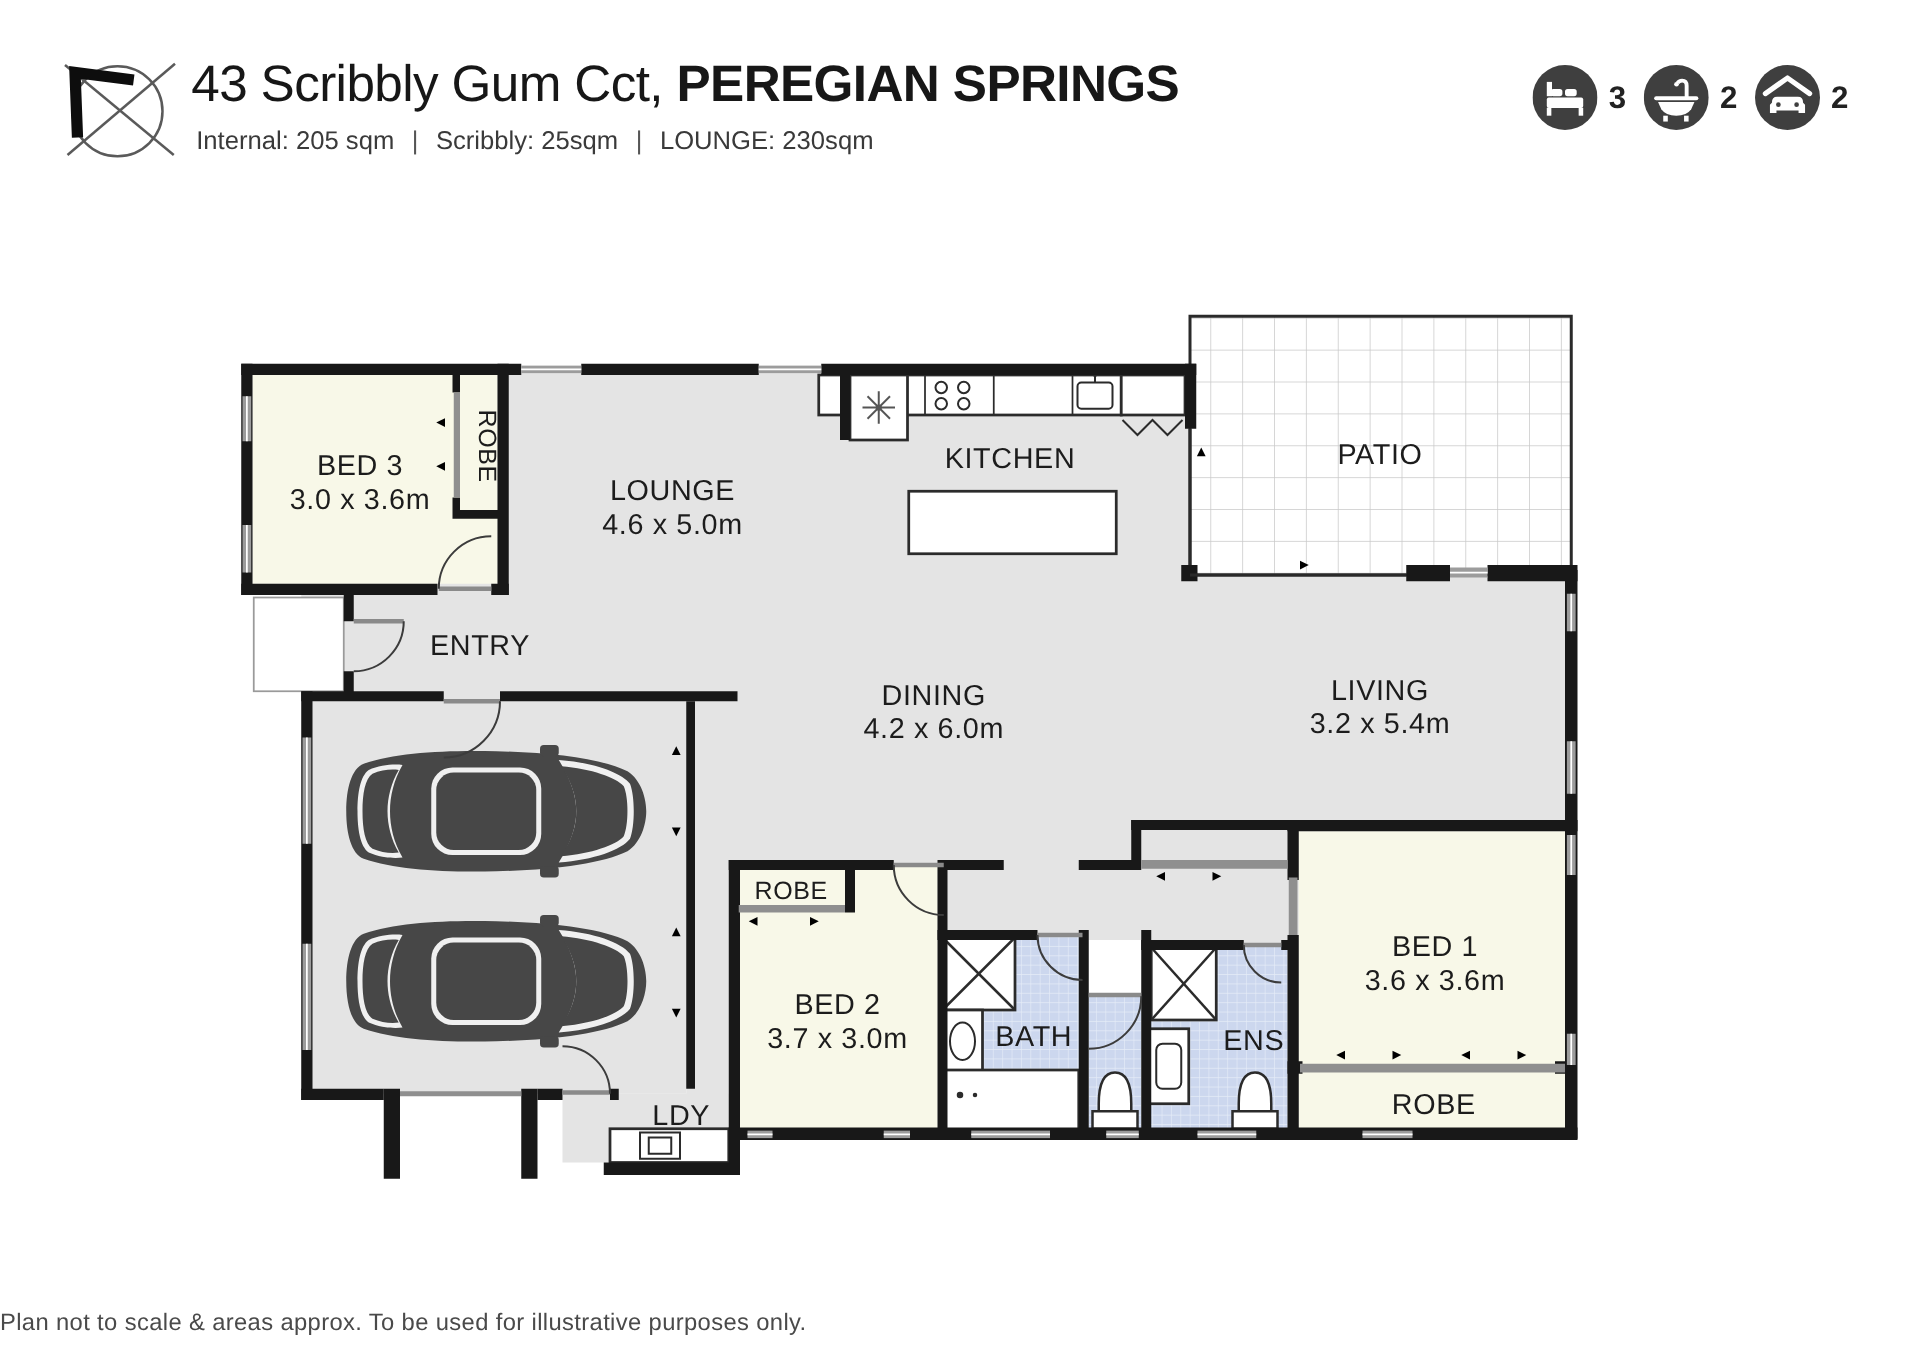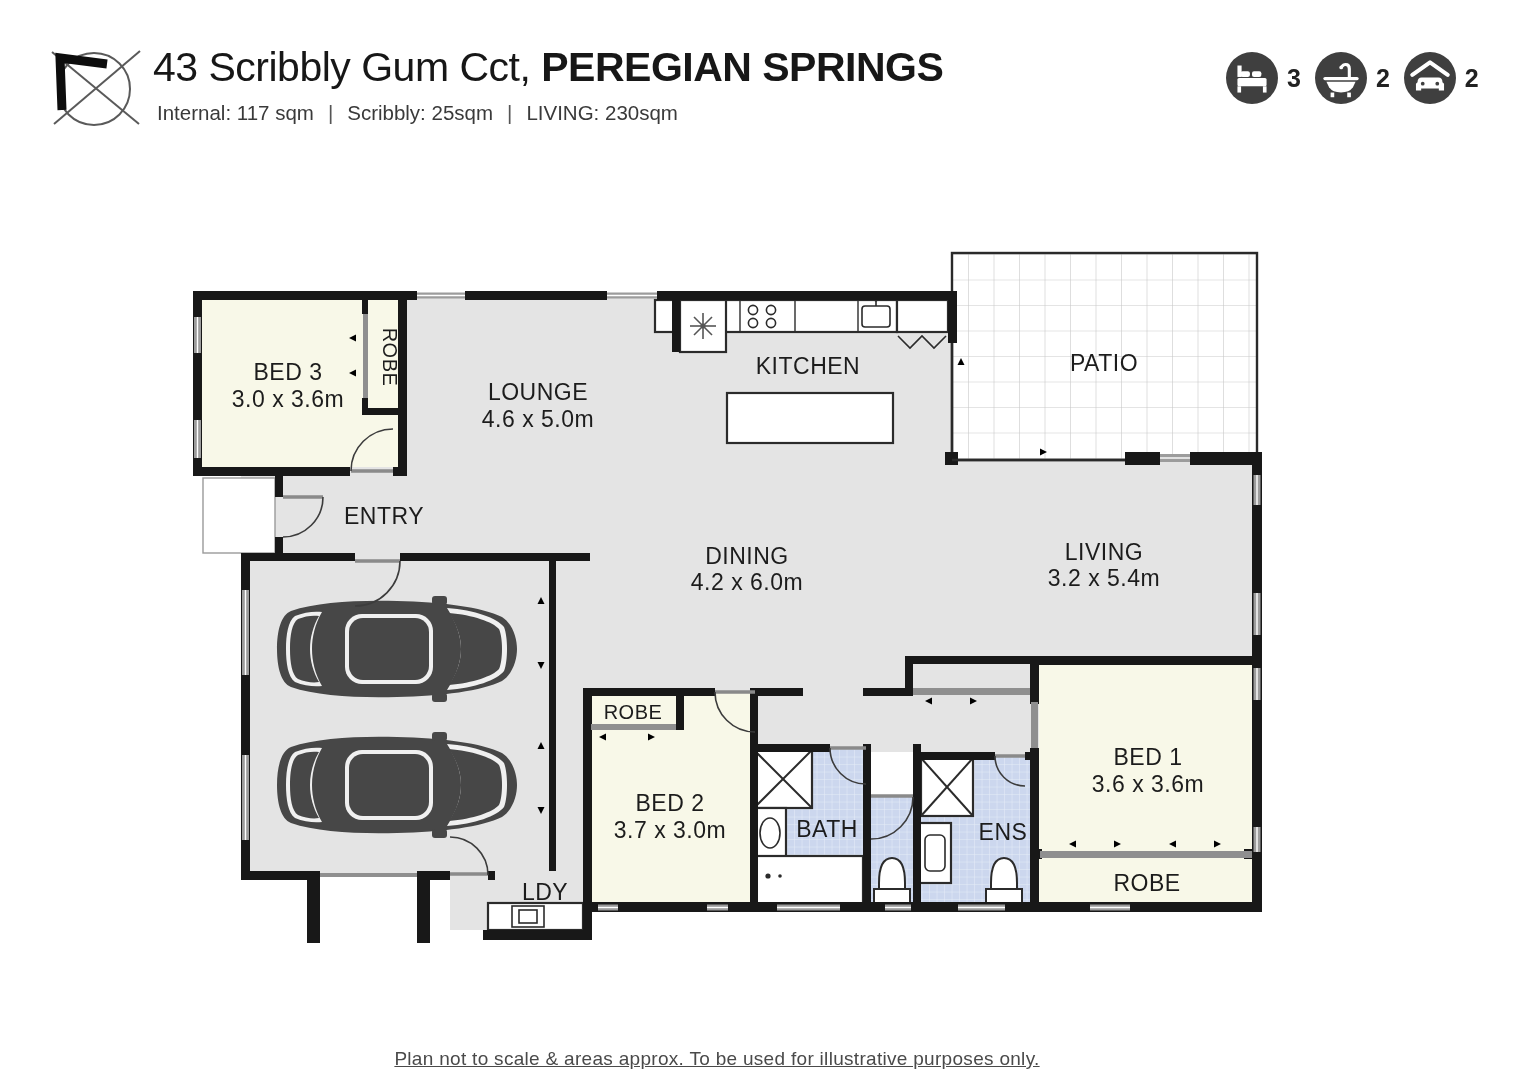--- a/index.html
+++ b/index.html
@@ -28,41 +28,41 @@
   .fix{fill:#ffffff;stroke:#2b2b2b;stroke-width:2.2;}
   .fixthin{fill:none;stroke:#2b2b2b;stroke-width:1.6;}
   .arc{fill:none;stroke:#3c3c3c;stroke-width:1.6;}
   .leaf{stroke:#8a8a8a;stroke-width:3.5;}
   .thinw{stroke:#2a2a2a;stroke-width:2.4;fill:none;}
   .car{fill:#474747;}
   text{font-family:"Liberation Sans",sans-serif;fill:#1c1c1c;}
   .rl{font-size:23px;text-anchor:middle;letter-spacing:0.5px;}
   .rs{font-size:20px;text-anchor:middle;letter-spacing:0.5px;}
   
-  .footer{position:absolute;left:0;top:1048px;width:1434px;text-align:center;
-          font-size:19px;color:#4a4a4a;letter-spacing:0.3px;text-decoration:underline;}
+  .footer{position:absolute;left:0;top:1048px;width:1434px;
+          font-size:19px;color:#4a4a4a;letter-spacing:0.3px;}
 </style>
 </head>
 <body>
 
 <div class="canvas">
 
   <svg class="hdr-logo" width="100" height="96" viewBox="0 0 100 96">
     <circle cx="50" cy="47" r="36" fill="none" stroke="#5a5a5a" stroke-width="2"></circle>
     <line x1="8" y1="10" x2="95" y2="82" stroke="#5a5a5a" stroke-width="2"></line>
     <line x1="96" y1="9" x2="10" y2="82" stroke="#5a5a5a" stroke-width="2"></line>
     <path d="M18,68 L16,16 L63,22" fill="none" stroke="#0d0d0d" stroke-width="9"></path>
   </svg>
 
   <div class="hdr-title">
     <span>43 Scribbly Gum Cct, </span><span class="bold">PEREGIAN SPRINGS</span>
   </div>
 
   <div class="hdr-sub">
-    <span>Internal: 117 sqm</span><span class="sep">|</span><span>Scribbly: 25sqm</span><span class="sep">|</span><span>LIVING: 230sqm</span>
+    <span>Internal: 205 sqm</span><span class="sep">|</span><span>Scribbly: 25sqm</span><span class="sep">|</span><span>LOUNGE: 230sqm</span>
   </div>
 
   <div class="stats">
     <div class="stat">
       <svg width="52" height="52" viewBox="0 0 50 50">
         <circle cx="25" cy="25" r="25" fill="#3f3f3f"></circle>
         <rect x="11" y="13" width="4" height="11" fill="#fff"></rect>
         <rect x="14" y="18.5" width="9" height="5.5" rx="2" fill="#fff"></rect>
         <rect x="25" y="18.5" width="9" height="5.5" rx="2" fill="#fff"></rect>
         <rect x="11" y="25" width="28" height="8" rx="1.5" fill="#fff"></rect>

